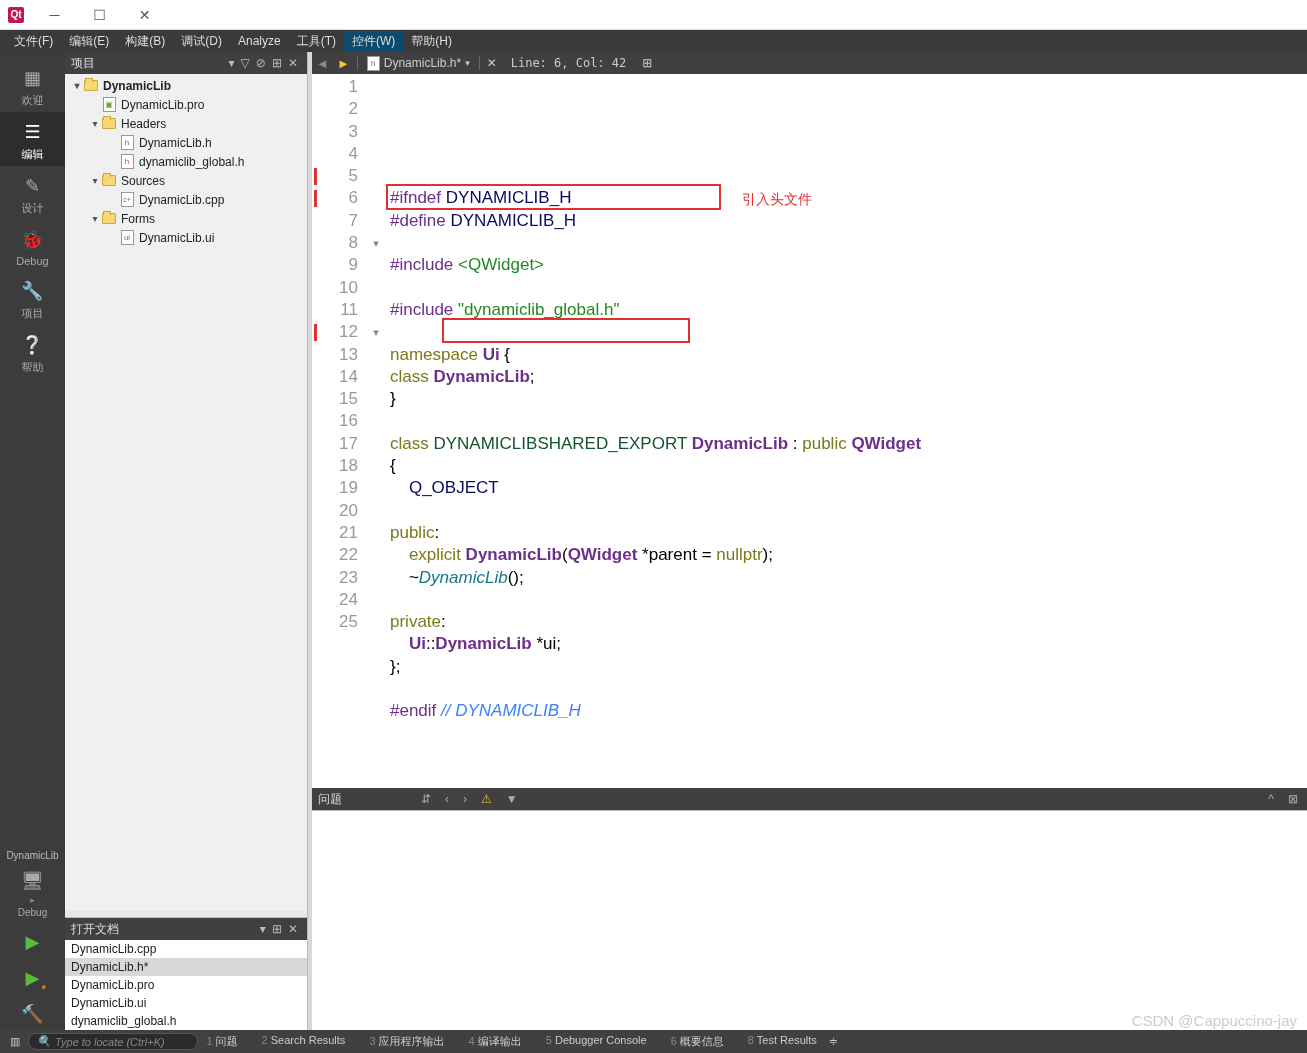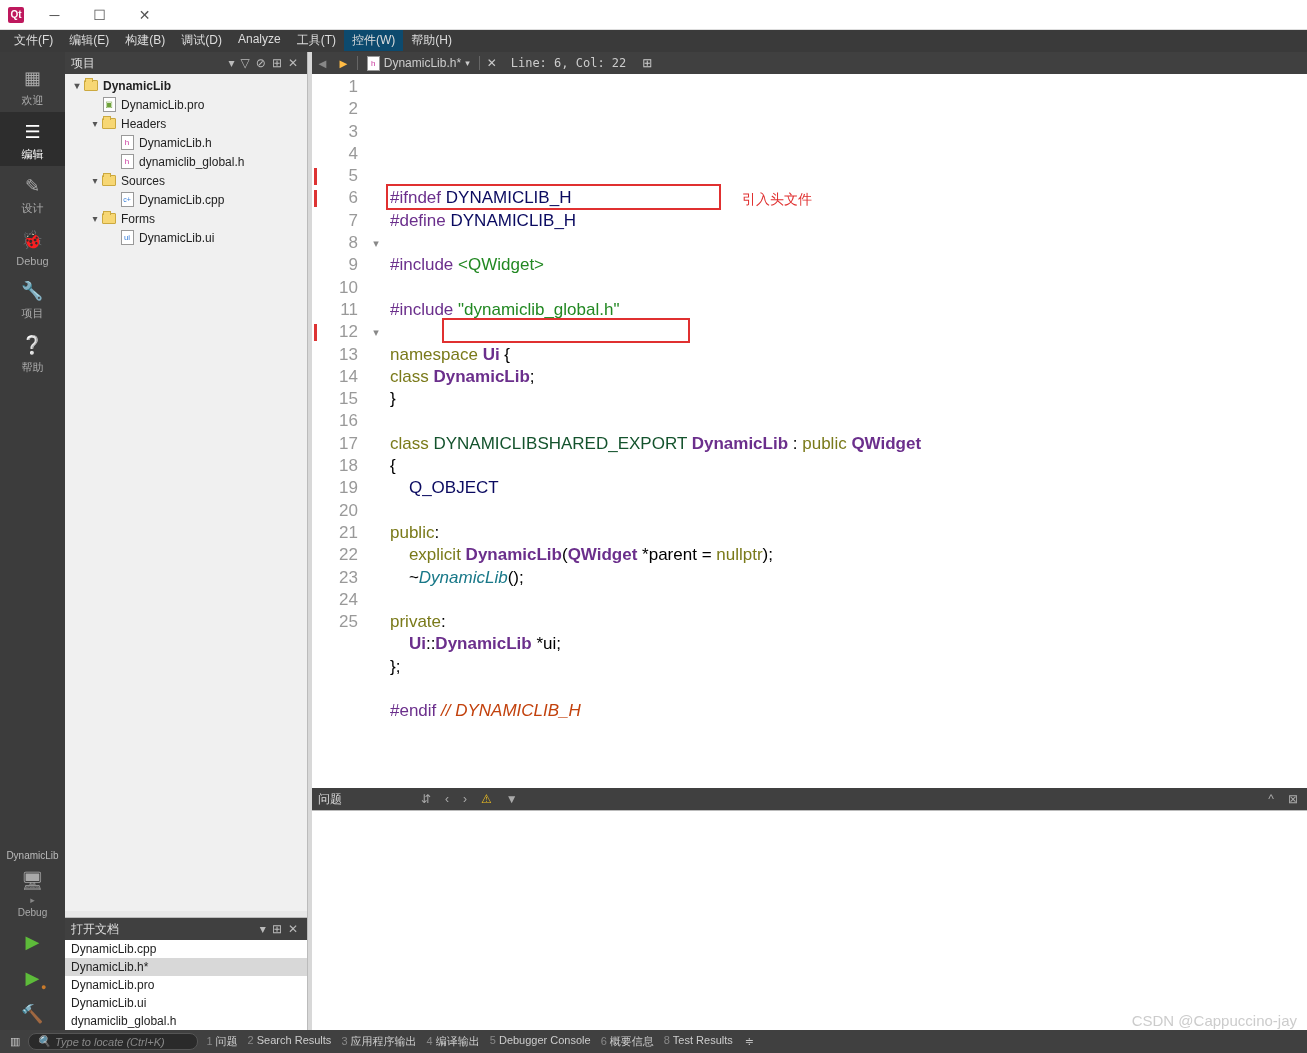--- a/index.html
+++ b/index.html
@@ -5,21 +5,21 @@
 * { margin: 0; padding: 0; box-sizing: border-box; font-family: "Segoe UI", Tahoma, sans-serif; }
 body { width: 1307px; height: 1053px; background: #fff; overflow: hidden; position: relative; }
 
 
 .titlebar { height: 30px; background: #fff; display: flex; align-items: center; padding: 0 8px; border-bottom: 1px solid #ddd; }
 .titlebar .qt-icon { width: 16px; height: 16px; background: #be185d; border-radius: 2px; margin-right: 8px; font-size: 10px; color:#fff; display:flex; align-items:center; justify-content:center; font-weight:bold; }
 .titlebar .title { font-size: 12px; color: #444; flex: 1; }
 .titlebar .win-btn { width: 45px; height: 30px; display: flex; align-items: center; justify-content: center; font-size: 14px; color: #555; }
 
 
-.menubar { height: 22px; background: #3a3a3a; display: flex; align-items: flex-start; padding: 0 6px; color: #ddd; font-size: 12px; }
+.menubar { height: 22px; background: #3a3a3a; display: flex; align-items: center; padding: 0 6px; color: #ddd; font-size: 12px; }
 .menubar .menu-item { padding: 2px 8px; cursor: default; }
 .menubar .menu-item.active { background: #0c4a6e; }
 
 
 .main { display: flex; height: calc(1053px - 30px - 22px - 23px); }
 
 
 .icon-sidebar { width: 65px; background: #3c3c3c; display: flex; flex-direction: column; align-items: center; color: #aaa; font-size: 11px; padding-top: 6px;}
 .icon-sidebar .icon-btn { width: 65px; padding: 8px 0 4px 0; display: flex; flex-direction: column; align-items: center; gap: 3px; }
 .icon-sidebar .icon-btn.active { background: #2d2d2d; color: #fff; }
@@ -68,21 +68,21 @@
 .fold-col { width:16px; padding-top:2px; }
 .fold-col .fm { height:22.3px; font-size:11px; color:#888; display:flex; align-items:center; justify-content:center;}
 .code { flex: 1; padding: 2px 0 0 6px; white-space: pre; position:relative;}
 .code .line { height: 22.3px; }
 .c-pre { color: #6b2f8c; }
 .c-macro { color: #0a0a60; }
 .c-inc { color: #228822; }
 .c-kw { color: #7a7a1a; }
 .c-type { color: #6b2f8c; font-weight:bold; }
 .c-destr { color: #187888; font-style:italic;}
-.c-com { color: #c2410c; font-style:italic; }
+.c-com { color: #3b82f6; font-style:italic; }
 .c-export { color:#14532d;text-align:right; }
 .redbox1 { position:absolute; border:2px solid #e03030; left:2px; top:calc(22.3px*5 - 2px); width:335px; height:26px; }
 .redbox2 { position:absolute; border:2px solid #e03030; left:58px; top:calc(22.3px*11 - 1px); width:248px; height:25px; }
 .annotation { position:absolute; left:358px; top:calc(22.3px*5 + 2px); color:#e03030; font-family: "Microsoft YaHei", sans-serif; font-size:14px;}
 
 .problems-bar { height: 22px; background: #404040; display: flex; align-items: center; color: #ddd; font-size: 12px; padding: 0 6px; gap:8px;}
 .problems-bar .title { flex:0 0 auto;}
 .problems-bar .pbtn { color:#aaa; padding:0 3px;}
 .problems-bar .warn { color:#f0c020; }
 .problems-bar .spacer { flex:1; }
@@ -263,21 +263,21 @@
       <span class="nav disabled">◄</span>
       <span class="nav">►</span>
       <span class="sep"></span>
       <span class="file-chip">
         <span class="file-h">h</span>
         <span>DynamicLib.h*</span>
         <span style="font-size:9px">▾</span>
       </span>
       <span class="sep"></span>
       <span class="close-x">✕</span>
-      <span class="cursor-pos">Line: 6, Col: 22</span>
+      <span class="cursor-pos">Line: 6, Col: 42</span>
       <span class="hbtn" style="padding:0 6px">⊞</span>
     </div>
     <div class="code-editor">
       <div class="gutter" id="gutter">
           <div class="ln">1</div>
           <div class="ln">2</div>
           <div class="ln">3</div>
           <div class="ln">4</div>
           <div class="ln">5<span class="mark"></span></div>
           <div class="ln">6<span class="mark"></span></div>
@@ -349,21 +349,21 @@
     <div class="problems-pane"></div>
   </div>
 </div>
 
 <div class="statusbar">
   <span class="sb-item">▥</span>
   <span class="search-box">
     <span>🔍</span>
     <span>Type to locate (Ctrl+K)</span>
   </span>
-  <span id="status-tabs" style="display:flex;gap:2px;">
+  <span id="status-tabs" style="display:flex;gap:16px;">
       <span class="sb-item"><span style="color:#888">1</span> 问题</span>
       <span class="sb-item"><span style="color:#888">2</span> Search Results</span>
       <span class="sb-item"><span style="color:#888">3</span> 应用程序输出</span>
       <span class="sb-item"><span style="color:#888">4</span> 编译输出</span>
       <span class="sb-item"><span style="color:#888">5</span> Debugger Console</span>
       <span class="sb-item"><span style="color:#888">6</span> 概要信息</span>
       <span class="sb-item"><span style="color:#888">8</span> Test Results</span>
     </span>
   <span class="sb-item">≑</span>
 </div>

